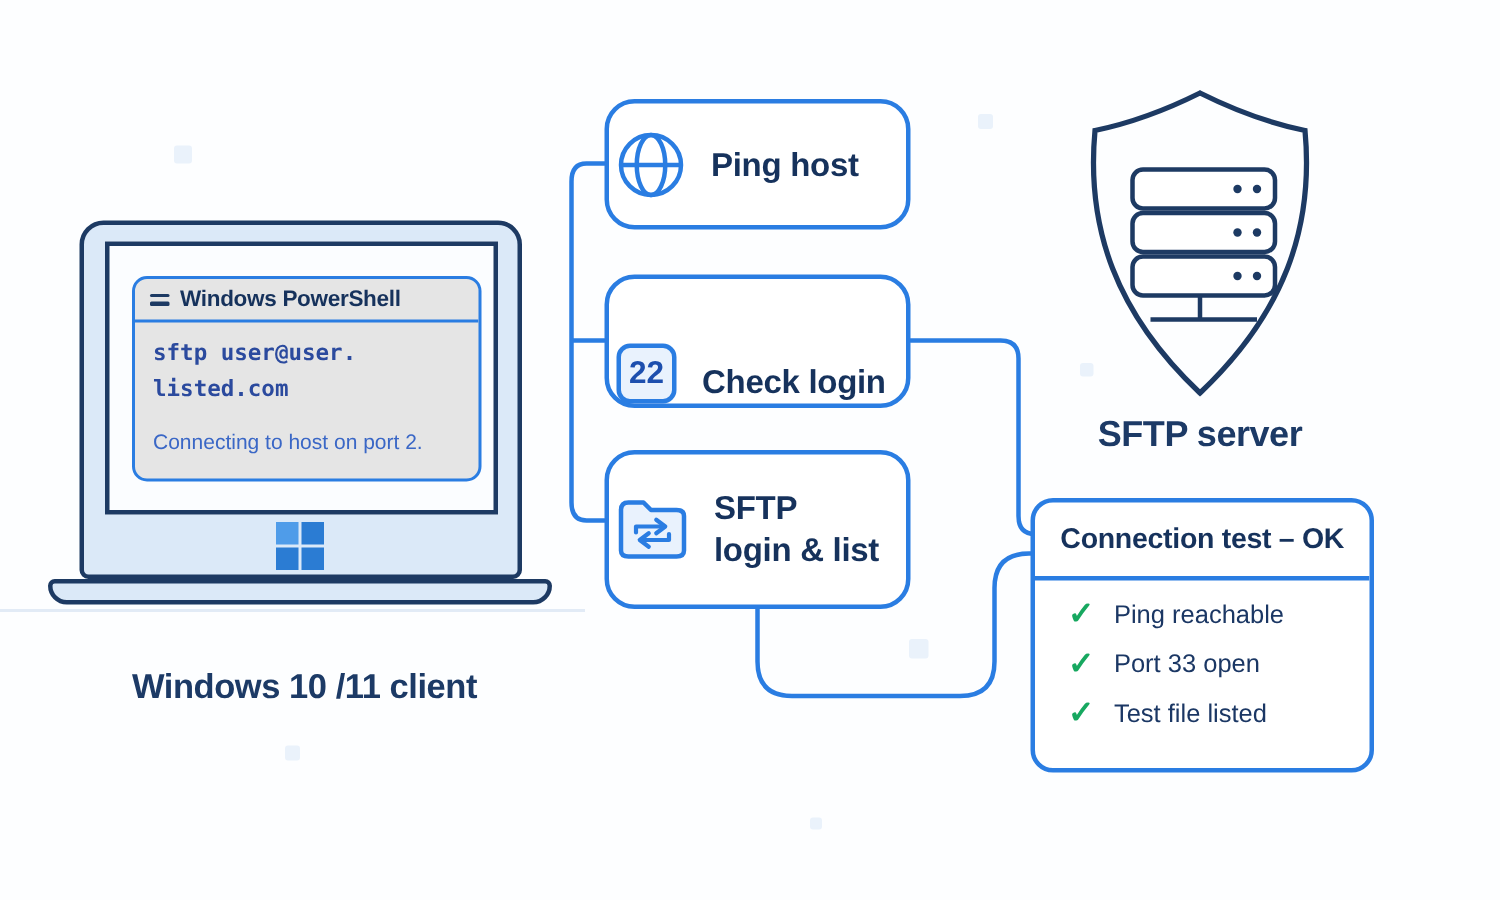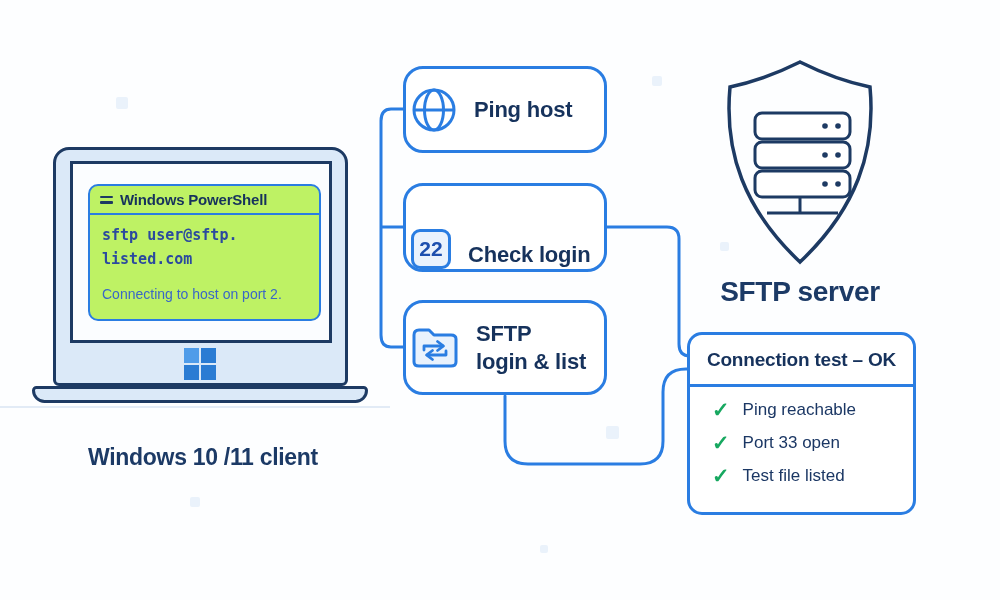--- a/index.html
+++ b/index.html
@@ -24,21 +24,21 @@
     left:53px; top:147px; width:295px; height:239px;
     background:#dbe9f8; border:3px solid #1d3a63;
     border-radius:16px 16px 6px 6px; z-index:2;
   }
   .screen-inner {
     left:70px; top:161px; width:262px; height:182px;
     background:#fbfdff; border:3px solid #1d3a63; z-index:3;
   }
   .ps-window {
     left:88px; top:184px; width:233px; height:137px;
-    background:#bef264; border:2px solid #2a7de2; border-radius:10px;
+    background:#e5e5e5; border:2px solid #2a7de2; border-radius:10px;
     z-index:4; overflow:hidden;
   }
   .ps-titlebar {
     height:29px; border-bottom:2px solid #2a7de2;
     display:flex; align-items:center; gap:7px; padding:0 10px;
   }
   .menu-icon { width:13px; display:flex; flex-direction:column; gap:3px; }
   .menu-icon i { display:block; height:2.5px; background:#1d3a63; border-radius:1px; }
   .ps-title { font-size:15px; font-weight:bold; color:#16325c; letter-spacing:-0.2px; }
   .ps-body { padding:8px 12px 0 12px; }
@@ -70,32 +70,32 @@
 
   
   .step {
     left:403px; width:204px; background:#ffffff;
     border:3px solid #2a7de2; border-radius:20px; z-index:2;
     display:flex; align-items:center; gap:17px; padding-left:5px;
   }
   .step-label { font-size:22px; font-weight:bold; color:#16325c; line-height:28px; letter-spacing:-0.2px; }
   .step-ping  { top:66px;  height:87px; }
   .step-port  { top:183px; height:89px;align-items:flex-end; }
-  .step-sftp  { top:300px; height:95px; }
+  .step-sftp  { top:300px; height:106px; }
 
   .port-badge {
     width:40px; height:40px; flex:0 0 40px;
     background:#e9f2fd; border:3px solid #2a7de2; border-radius:9px;
     display:flex; align-items:center; justify-content:center;
     font-size:21px; font-weight:bold; color:#1d4fae;
   }
 
   
   #shield-svg { left:708px; top:56px; z-index:2; position:absolute; }
-  .server-caption { left:700px; top:276px; width:200px; font-size:28px; font-weight:bold; }
+  .server-caption { left:700px; top:276px; width:200px; font-size:24px; font-weight:bold; }
 
   
   .result-box {
     left:687px; top:332px; width:229px; height:183px;
     background:#ffffff; border:3px solid #2a7de2; border-radius:15px;
     z-index:2; overflow:hidden;
   }
   .result-header {
     height:52px; border-bottom:3px solid #2a7de2;
     display:flex; align-items:center; justify-content:center;
@@ -127,21 +127,21 @@
 <div class="abs screen-inner"></div>
 <div class="abs ps-window">
   <div class="ps-titlebar">
     <span class="menu-icon">
         <i></i>
         <i></i>
       </span>
     <span class="ps-title">Windows PowerShell</span>
   </div>
   <div class="ps-body">
-    <div class="cmd-line">sftp user@sftp.</div>
+    <div class="cmd-line">sftp user@user.</div>
     <div class="cmd-line">listed.com</div>
     <div class="status-line">Connecting to host on port 2.</div>
   </div>
 </div>
 <div class="abs win-logo">
     <i></i>
     <i></i>
     <i></i>
     <i></i>
   </div>

